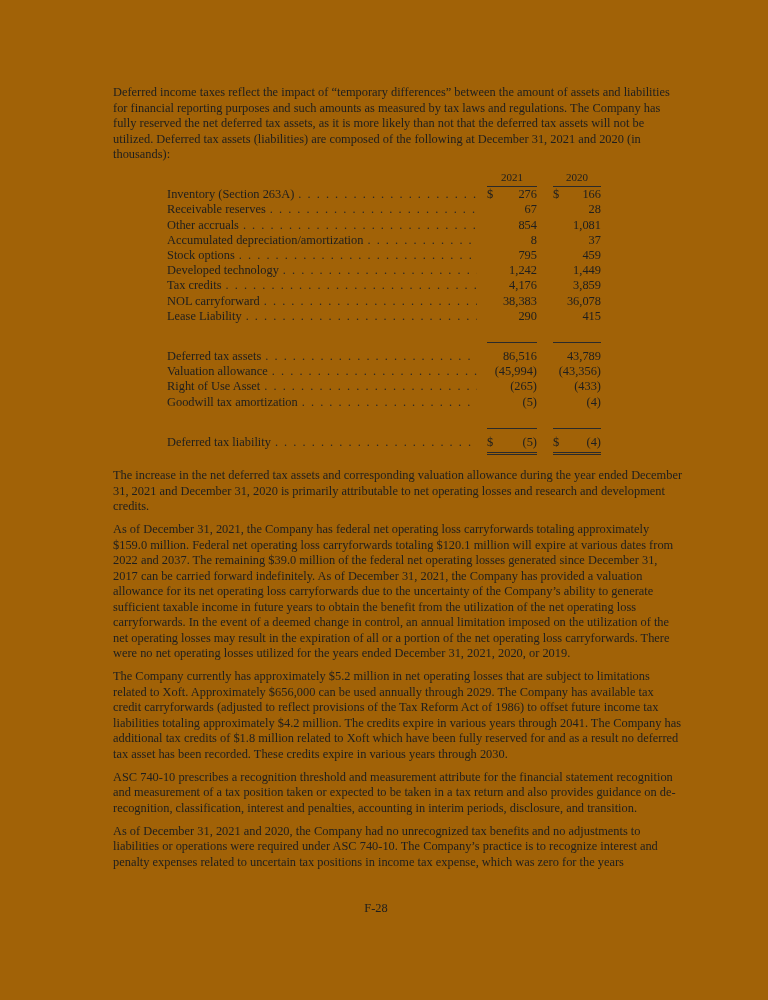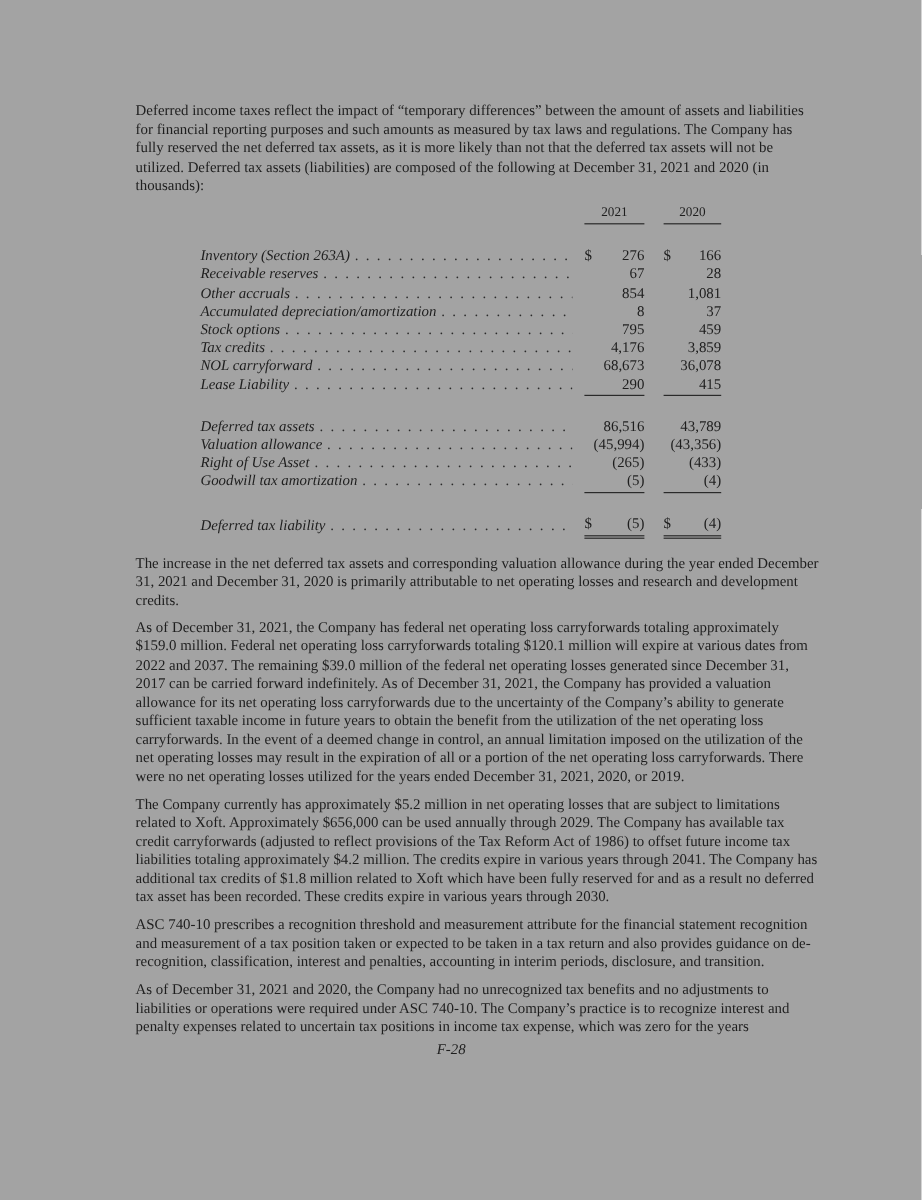--- a/index.html
+++ b/index.html
@@ -1,21 +1,21 @@
 <!DOCTYPE html>
 <html><head>
 <meta charset="utf-8">
 <style>
   * { margin: 0; padding: 0; box-sizing: border-box; }
   html, body { background: #ffffff; }
   .page {
     position: relative;
     width: 768px;
     height: 1000px;
-    background: #a3a3a3;
+    background: #a16207;
     font-family: "Liberation Serif", "DejaVu Serif", serif;
     color: #1e1e1e;
     overflow: hidden;
   }
   .content {
     position: absolute;
     left: 113px;
     top: 85px;
     width: 570px;
     font-size: 12.4px;
@@ -29,66 +29,65 @@
   
   .fin-table {
     margin: 3px 0 13px 54px;
     width: 434px;
     font-size: 12.4px;
     line-height: 15.2px;
   }
   .t-head {
     display: flex;
     justify-content: flex-end;
-    margin-bottom: 19px;
+    margin-bottom: 0;
   }
   .col-h {
     font-size: 11px;
     text-align: center;
     border-bottom: 1px solid #2a2a2a;
     padding-bottom: 1px;
   }
   .col-h.c1 { width: 50px; margin-right: 16px; }
   .col-h.c2 { width: 48px; }
   .t-row {
     display: flex;
     align-items: baseline;
   }
-  .t-row .lbl { white-space: nowrap; font-style: italic; }
+  .t-row .lbl { white-space: nowrap; }
   .leader {
     flex: 1;
     overflow: hidden;
     white-space: nowrap;
     margin: 0 10px 0 4px;
     color: #2a2a2a;
   }
   .leader::after {
     content: ". . . . . . . . . . . . . . . . . . . . . . . . . . . . . . . . . . . . . . . . . . . . . . . . . . . . . . . . . . . .";
     letter-spacing: 1.5px;
   }
   .val {
     display: flex;
     align-items: baseline;
     flex-shrink: 0;
   }
   .val .num { margin-left: auto; }
   .val.v1 { width: 50px; margin-right: 16px; }
   .val.v2 { width: 48px; }
-  .u-single .val { border-bottom: 1px solid #2a2a2a; padding-bottom: 1px; }
+  .u-single .val { border-bottom: 1px solid #2a2a2a; padding-bottom: 18px; }
   .u-double .val { border-bottom: 3px double #2a2a2a; padding-bottom: 2px; }
-  .gap-above { margin-top: 18px; align-items: center; }
+  .gap-above { margin-top: 6px; }
 
   .footer {
     position: absolute;
-    top: 867px;
+    top: 901px;
     left: 0;
     width: 752px;
     text-align: center;
     font-size: 12.4px;
-    font-style: italic;
   }
 </style>
 </head>
 <body>
 
 <div class="page">
   <div class="content">
 
     <p>Deferred income taxes reflect the impact of “temporary differences” between the amount of assets and liabilities for financial reporting purposes and such amounts as measured by tax laws and regulations. The Company has fully reserved the net deferred tax assets, as it is more likely than not that the deferred tax assets will not be utilized. Deferred tax assets (liabilities) are composed of the following at December 31, 2021 and 2020 (in thousands):</p>
 
@@ -144,34 +143,44 @@
         <span class="lbl">Stock options</span>
           <span class="leader"></span>
         <span class="val v1">
             <span class="num">795</span>
           </span>
         <span class="val v2">
             <span class="num">459</span>
           </span>
       </div>
       <div class="t-row">
+        <span class="lbl">Developed technology</span>
+          <span class="leader"></span>
+        <span class="val v1">
+            <span class="num">1,242</span>
+          </span>
+        <span class="val v2">
+            <span class="num">1,449</span>
+          </span>
+      </div>
+      <div class="t-row">
         <span class="lbl">Tax credits</span>
           <span class="leader"></span>
         <span class="val v1">
             <span class="num">4,176</span>
           </span>
         <span class="val v2">
             <span class="num">3,859</span>
           </span>
       </div>
       <div class="t-row">
         <span class="lbl">NOL carryforward</span>
           <span class="leader"></span>
         <span class="val v1">
-            <span class="num">68,673</span>
+            <span class="num">38,383</span>
           </span>
         <span class="val v2">
             <span class="num">36,078</span>
           </span>
       </div>
       <div class="t-row u-single">
         <span class="lbl">Lease Liability</span>
           <span class="leader"></span>
         <span class="val v1">
             <span class="num">290</span>

